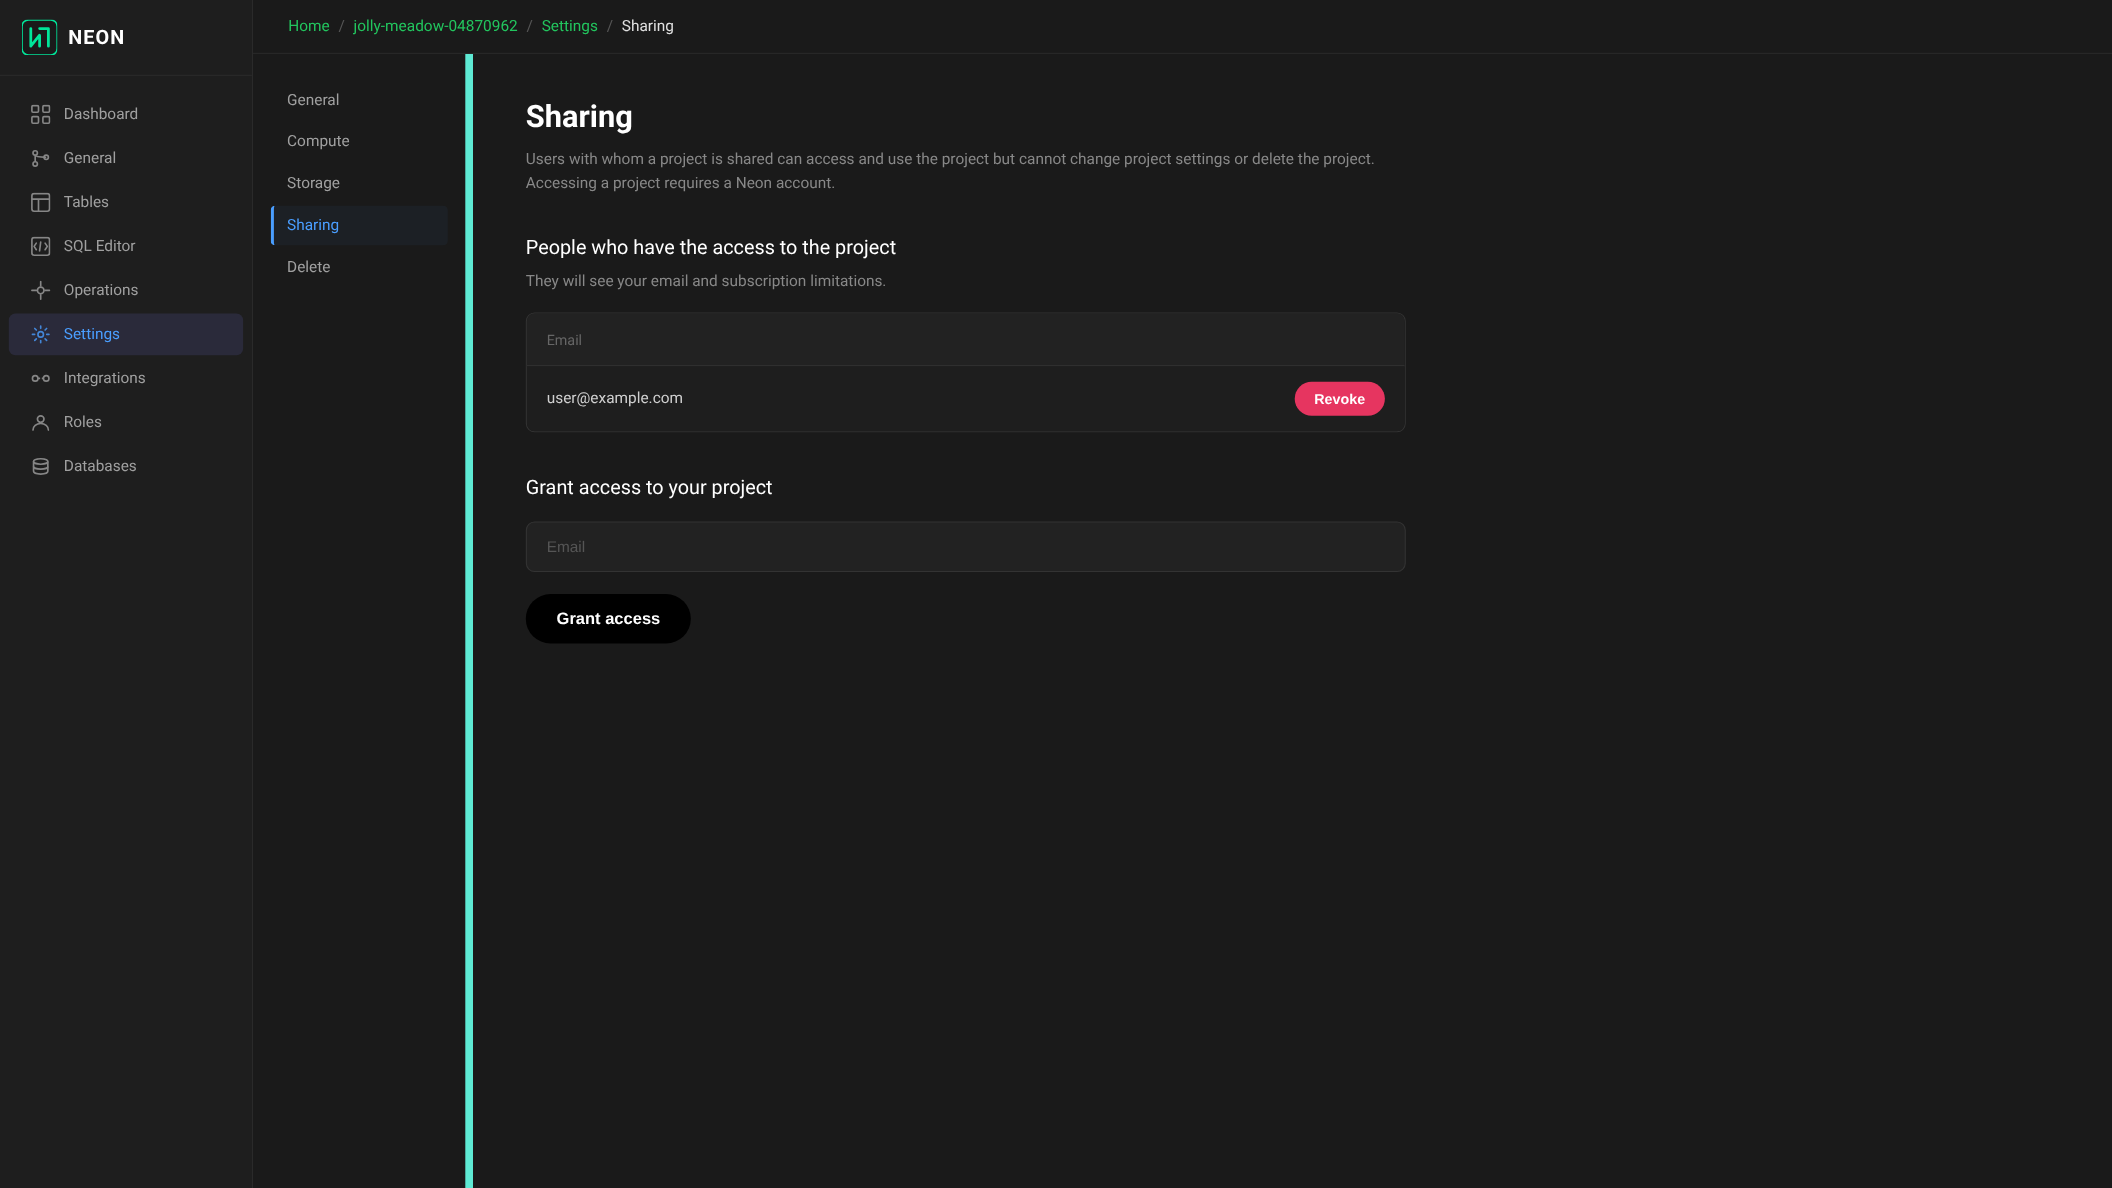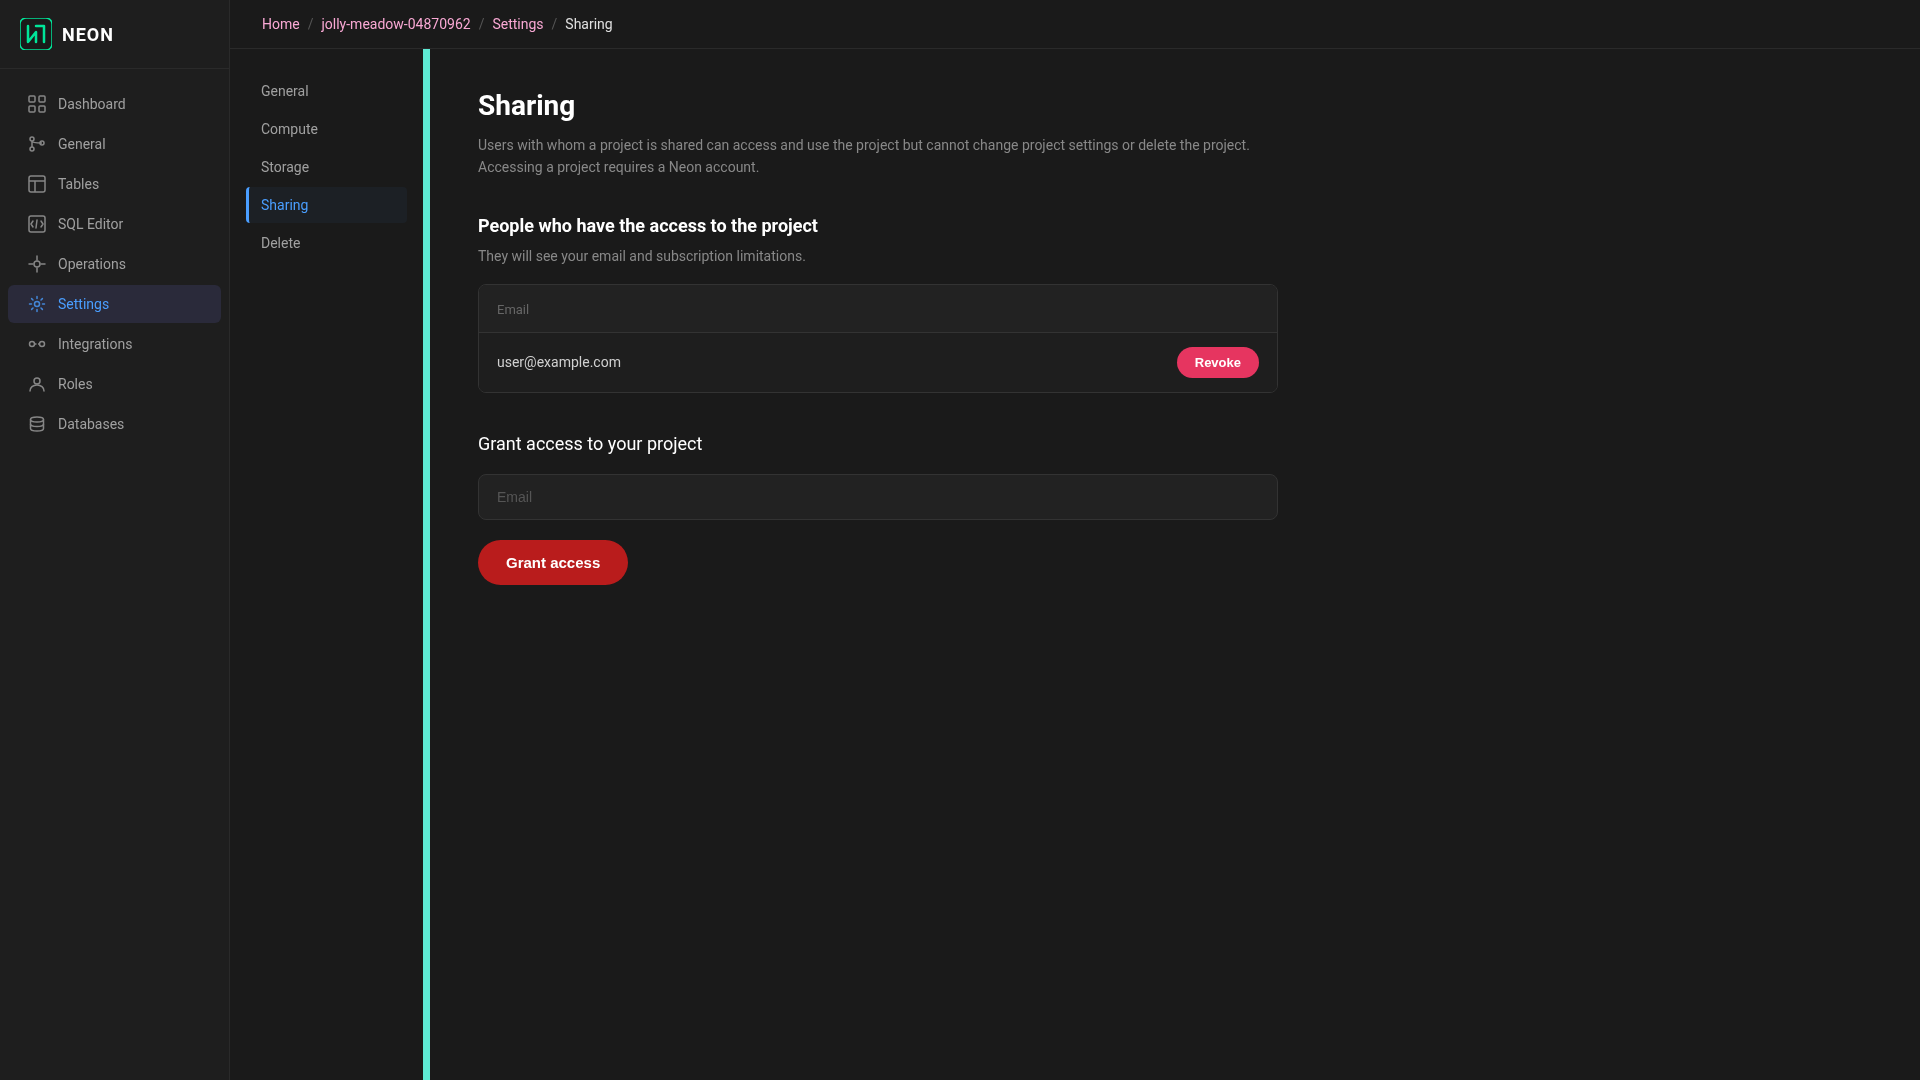--- a/index.html
+++ b/index.html
@@ -94,21 +94,21 @@
       gap: 8px;
       font-size: 14px;
       color: #a0a0a0;
     }
 
     .breadcrumb-bar .sep {
       color: #555;
     }
 
     .breadcrumb-bar a {
-      color: #f9a8d4;
+      color: #22c55e;
       text-decoration: none;
       cursor: pointer;
     }
     .breadcrumb-bar .current { color: #e0e0e0; }
 
     
     .content-layout {
       display: flex;
       flex: 1;
       overflow: hidden;
@@ -155,21 +155,21 @@
     .page-description {
       font-size: 14px;
       color: #888;
       line-height: 1.6;
       max-width: 800px;
       margin-bottom: 36px;
     }
 
     .section-title {
       font-size: 18px;
-      font-weight: 700;
+      font-weight: 400;
       color: #ffffff;
       margin-bottom: 12px;
     }
 
     .section-subtitle {
       font-size: 14px;
       color: #888;
       margin-bottom: 20px;
     }
 
@@ -239,21 +239,21 @@
       color: #d0d0d0;
       outline: none;
       margin-bottom: 20px;
     }
 
     .email-input::placeholder {
       color: #555;
     }
 
     .grant-btn {
-      background: #b91c1c;
+      background: #000000;
       color: #fff;
       border: none;
       border-radius: 24px;
       padding: 14px 28px;
       font-size: 15px;
       font-weight: 700;
       cursor: pointer;
     }
   </style>
 </head>

